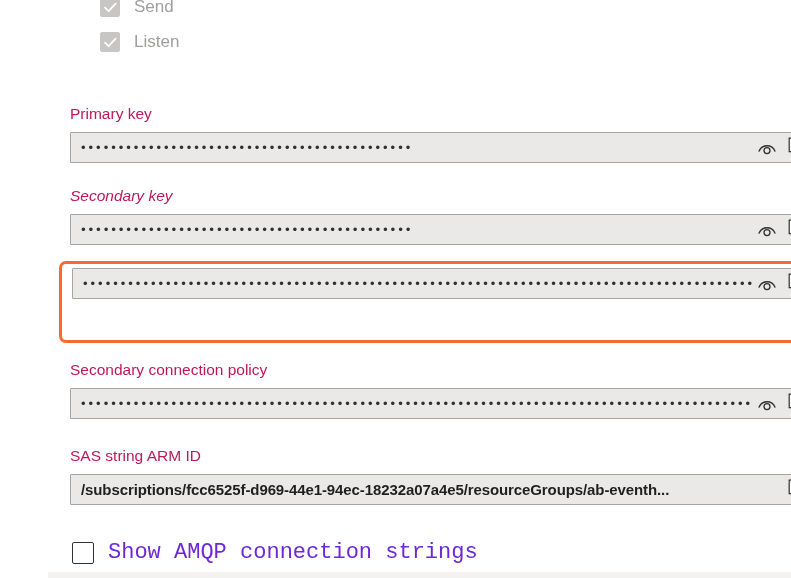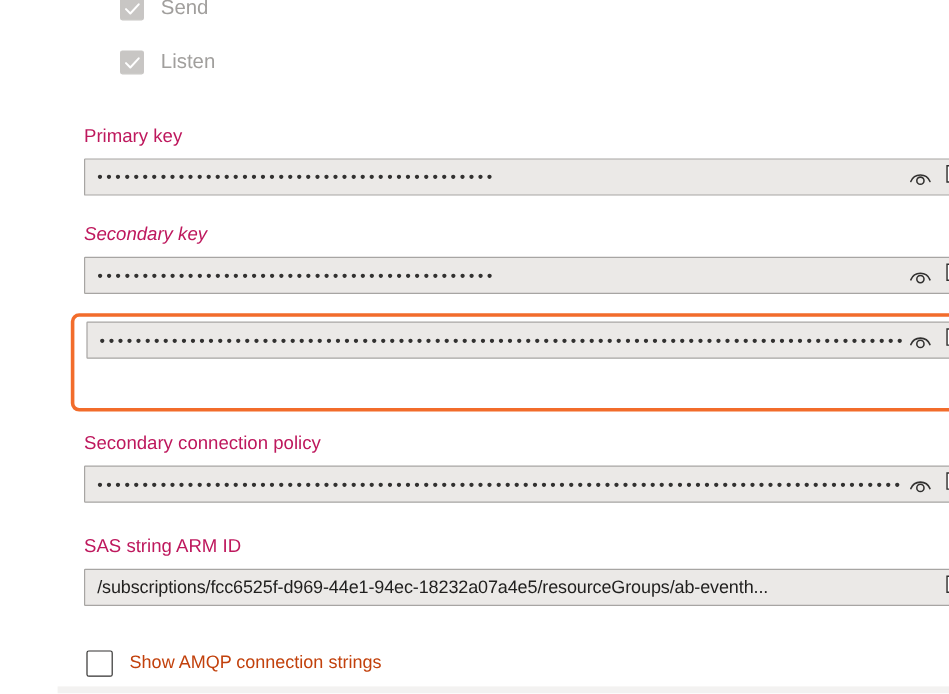--- a/index.html
+++ b/index.html
@@ -28,21 +28,21 @@
 
   
   .perm-row {
     position: absolute;
     left: 52px;
     display: flex;
     align-items: center;
     height: 22px;
   }
   .perm-row.send   { top: -4px; }
-  .perm-row.listen { top: 41px; align-items: center; }
+  .perm-row.listen { top: 31px; align-items: center; }
 
   .cb-disabled {
     width: 20px;
     height: 20px;
     border-radius: 2px;
     background: #c8c6c4;
     border: 1px solid #c8c6c4;
     box-sizing: border-box;
     display: flex;
     align-items: center;
@@ -93,20 +93,21 @@
     line-height: 18px;
   }
   .field-value.masked {
     letter-spacing: 3.0px;
     font-size: 13px;
     color: #323130;
   }
   .field-value.armid {
     font-size: 15px;
     letter-spacing: -0.1px;
+    font-weight: bold;
   }
 
   .btn-icon {
     flex: none;
     width: 30px;
     height: 29px;
     display: flex;
     align-items: center;
     justify-content: center;
     background: transparent;
@@ -150,24 +151,25 @@
     width: 22px;
     height: 22px;
     box-sizing: border-box;
     border: 1.6px solid #323130;
     border-radius: 2px;
     background: #ffffff;
     flex: none;
   }
   .amqp-label {
     margin-left: 14px;
-    font-size: 15px;
-    color: #c2410c;
+    font-size: 22px;
+    color: #6d28d9;
     white-space: nowrap;
     line-height: 20px;
+    font-family: Liberation Mono, monospace;
   }
 
   .bottom-band {
     position: absolute;
     left: 0;
     top: 572px;
     width: 791px;
     height: 6px;
     background: #f3f2f1;
   }

